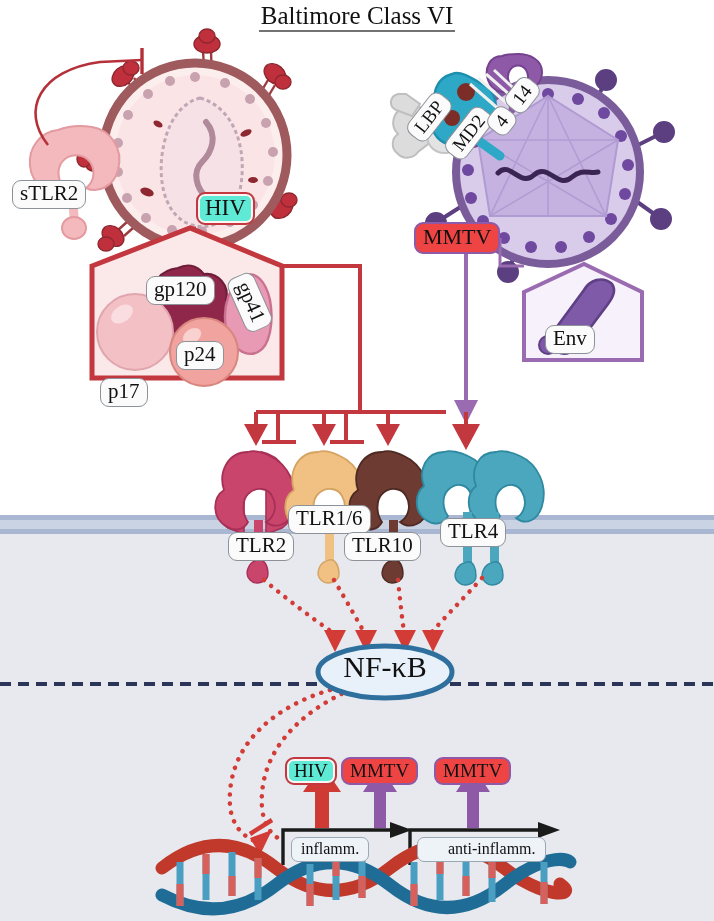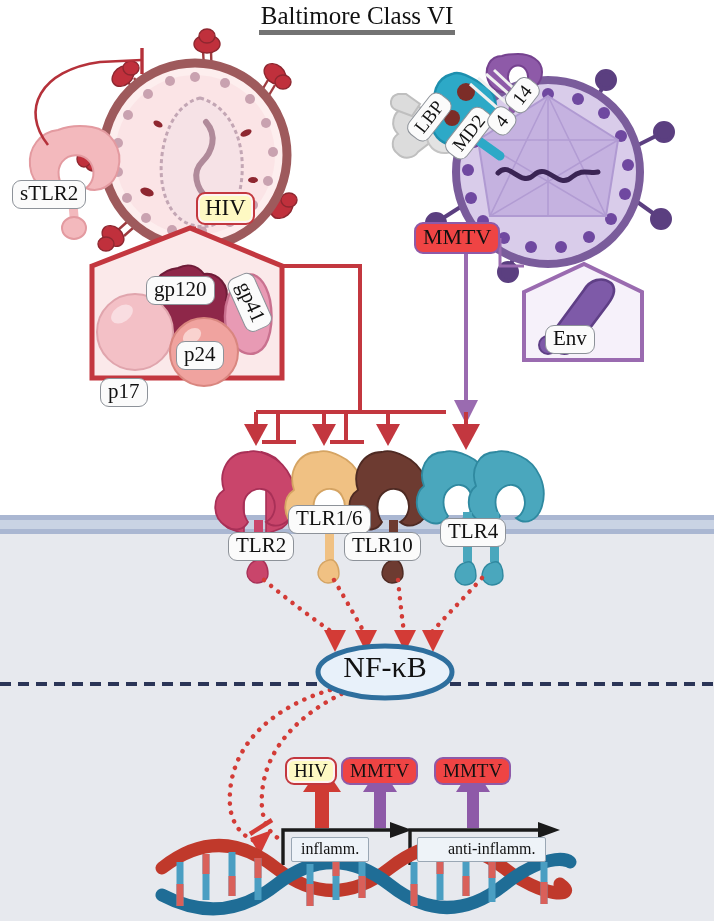--- a/index.html
+++ b/index.html
@@ -3,29 +3,29 @@
 <meta charset="utf-8">
 <style>
   html,body{margin:0;padding:0;background:#ffffff;}
   body{width:714px;height:921px;position:relative;overflow:hidden;
        font-family:"Liberation Serif",serif;}
   .layer{position:absolute;left:0;top:0;width:714px;height:921px;}
   svg{display:block;}
   .pill{position:absolute;background:#fbfbfb;border:1.6px solid #8d9299;
         border-radius:9px;padding:1px 7px 2px 7px;color:#111;
         font-family:"Liberation Serif",serif;white-space:nowrap;line-height:1.12;}
-  .pill.red{border-color:#c3373f;border-width:2.4px;background:#fef9c3;
+  .pill.red{border-color:#c3373f;border-width:2.4px;background:#5eead4;
             box-shadow:0 0 0 2px #fdf3f3 inset;}
   .pill.purple{border-color:#8e5aa8;border-width:2.4px;background:#ef4444;}
   .pill.sm{font-size:13px;}
   .title{position:absolute;left:0;top:2px;width:714px;text-align:center;
          font-size:25px;color:#111;font-family:"Liberation Serif",serif;}
-  .title span{border-bottom:5px solid #737373;padding:0 2px 1px 2px;}
+  .title span{border-bottom:2px solid #737373;padding:0 2px 1px 2px;}
   .gene-pill{position:absolute;background:#eef3f8;border:1.4px solid #9aa7b4;
-             border-radius:2px;padding:2px 9px 3px 9px;font-size:16px;color:#111;
+             border-radius:7px;padding:2px 9px 3px 9px;font-size:16px;color:#111;
              font-family:"Liberation Serif",serif;white-space:nowrap;}
   .rot-gp41{transform:rotate(66deg);transform-origin:center center;}
   .rot-lbp{transform:rotate(-52deg);transform-origin:center center;}
   .rot-md2{transform:rotate(-52deg);transform-origin:center center;}
   .rot-n4{transform:rotate(-52deg);transform-origin:center center;}
   .rot-n14{transform:rotate(-52deg);transform-origin:center center;}
 </style>
 </head>
 <body>
 

